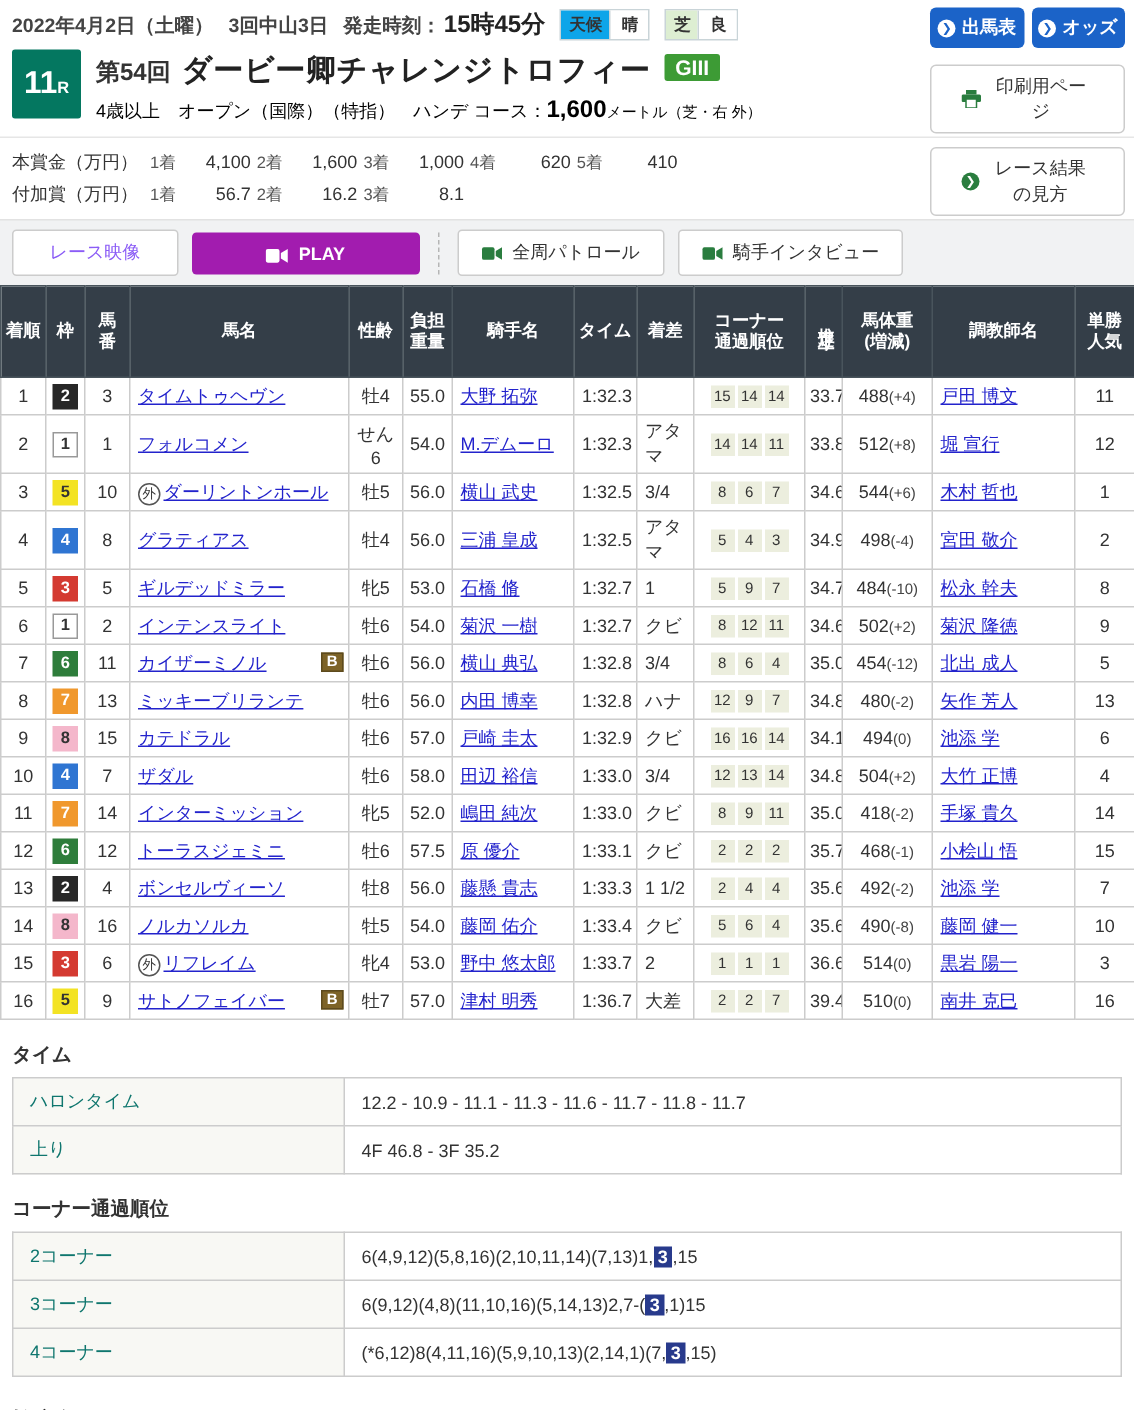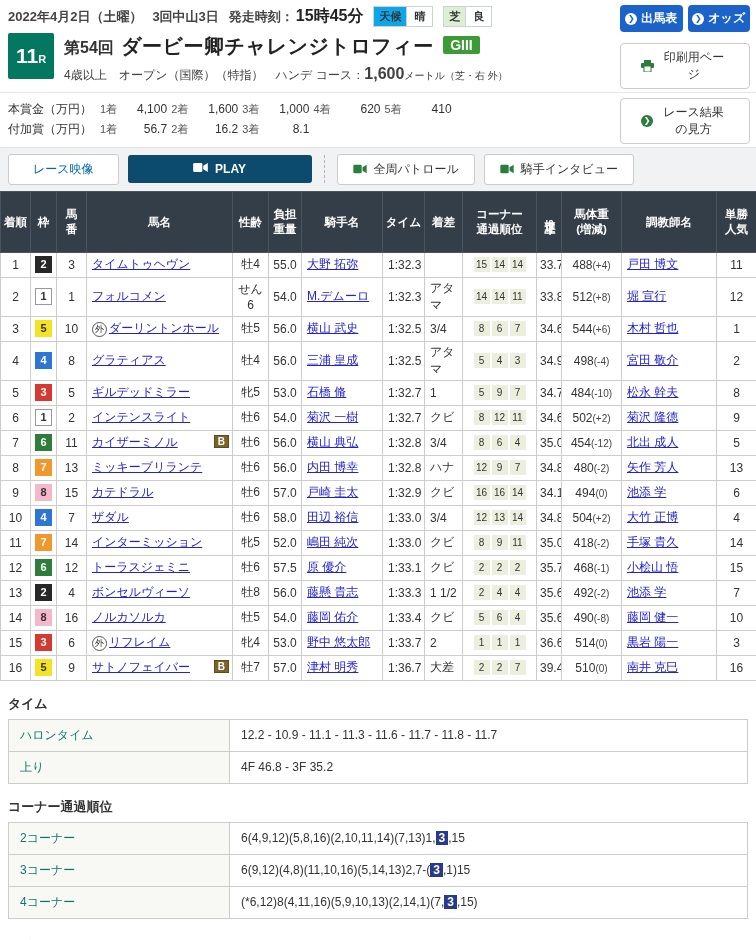--- a/index.html
+++ b/index.html
@@ -22,34 +22,34 @@
   .btn-white{background:#fff;border:1px solid #ccc;border-radius:4px;padding:5px 20px;text-align:center;margin-bottom:9px;font-size:12px;color:#333;display:flex;align-items:center;justify-content:center;gap:5px;cursor:pointer;}
   .printer-ic svg{display:block;}
   
   .race-block{display:flex;gap:10px;padding:4px 8px 8px;margin-right:150px;align-items:flex-start;}
   .race-num{width:46px;height:46px;background:#047760;color:#fff;border-radius:2px;display:flex;align-items:center;justify-content:center;font-weight:bold;flex:none;}
   .race-num .n{font-size:21px;}
   .race-num .r{font-size:11px;margin-top:6px;}
   .edition{font-size:16px;font-weight:bold;color:#333;margin-right:4px;}
   .race-title{font-size:20px;font-weight:bold;color:#222;letter-spacing:.5px;}
   .grade{background:#3d9b35;color:#fff;font-weight:bold;padding:1px 7px;border-radius:2px;font-size:14px;margin-left:6px;vertical-align:3px;}
-  .conditions{font-size:12px;color:#404040;margin-top:5px;}
+  .conditions{font-size:12px;color:#000000;margin-top:5px;}
   .course-val{font-size:16px;font-weight:bold;}
   .course-unit{font-size:10px;}
   
   .prize-block{border-top:1px solid #e6e6e6;padding:6px 8px 7px;line-height:1.7;}
   .prize-row{display:flex;align-items:flex-end;}
   .prize-label{width:92px;color:#333;font-size:12px;flex:none;}
   .prize-item{display:inline-flex;align-items:baseline;margin-right:4px;}
   .prize-item .rank{color:#555;font-size:11px;margin-right:4px;}
   .prize-item .val{display:inline-block;min-width:46px;text-align:right;font-size:12px;}
   
   .media-strip{background:#f1f2f3;border-top:1px solid #e2e2e2;padding:6px 8px;display:flex;align-items:center;gap:9px;}
-  .lbl-race-video{background:#fff;border:1px solid #ccc;border-radius:3px;padding:6px 24px;color:#0369a1;}
-  .btn-play{background:#0c4a6e;color:#fff;font-weight:bold;width:184px;padding:7px 0;border-radius:3px;display:flex;justify-content:center;align-items:flex-start;gap:7px;cursor:pointer;}
+  .lbl-race-video{background:#fff;border:1px solid #ccc;border-radius:3px;padding:6px 24px;color:#8b5cf6;}
+  .btn-play{background:#a21caf;color:#fff;font-weight:bold;width:152px;padding:7px 0;border-radius:3px;display:flex;justify-content:center;align-items:flex-end;gap:7px;cursor:pointer;}
   .vdash{border-left:1px dashed #b5b5b5;height:28px;margin:0 3px;}
   .btn-media{background:#fff;border:1px solid #ccc;border-radius:3px;padding:6px 15px;display:flex;gap:7px;align-items:center;color:#333;cursor:pointer;}
   .cam{display:inline-flex;}
   
   table.results{width:756px;border-collapse:collapse;table-layout:fixed;}
   .results th{background:#343e48;color:#fff;font-weight:bold;font-size:11.5px;border:1px solid #49545c;padding:3px 1px;white-space:pre-line;vertical-align:middle;height:54px;line-height:1.25;}
   .results th.vert span{writing-mode:vertical-rl;letter-spacing:2px;font-size:11px;}
   .results td{border:1px solid #ccc;padding:2px 3px;text-align:center;height:20px;font-size:12px;overflow:hidden;}
   .results td.al{text-align:left;padding-left:5px;}
   .waku{display:inline-block;width:17px;height:17px;line-height:17px;font-weight:bold;font-size:11px;text-align:center;}

